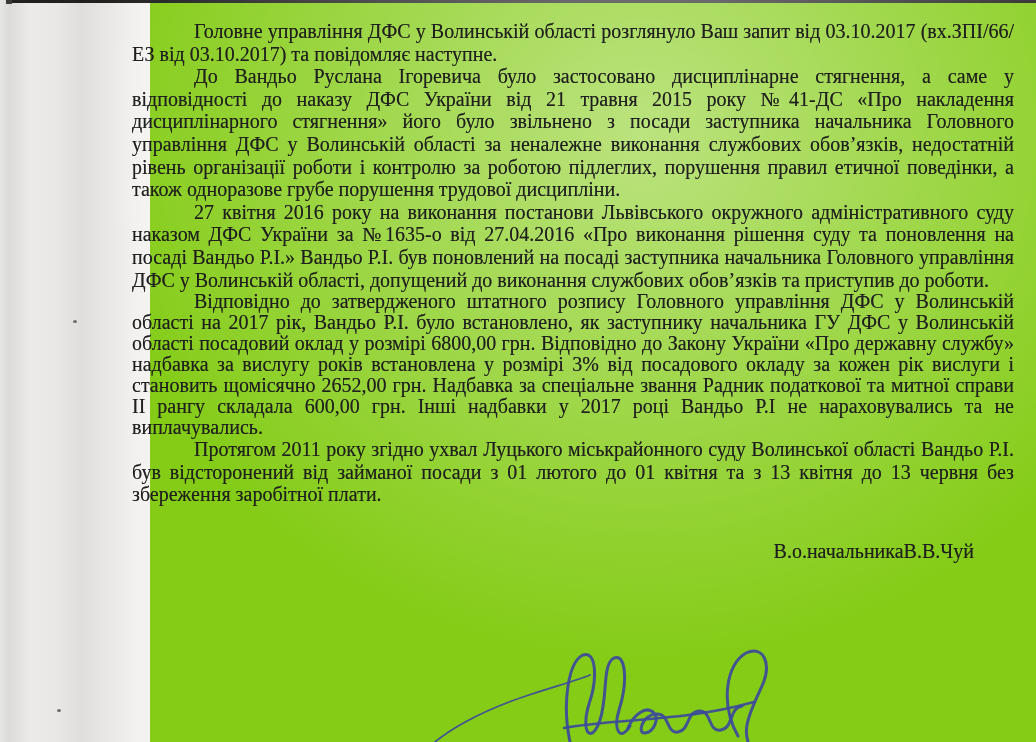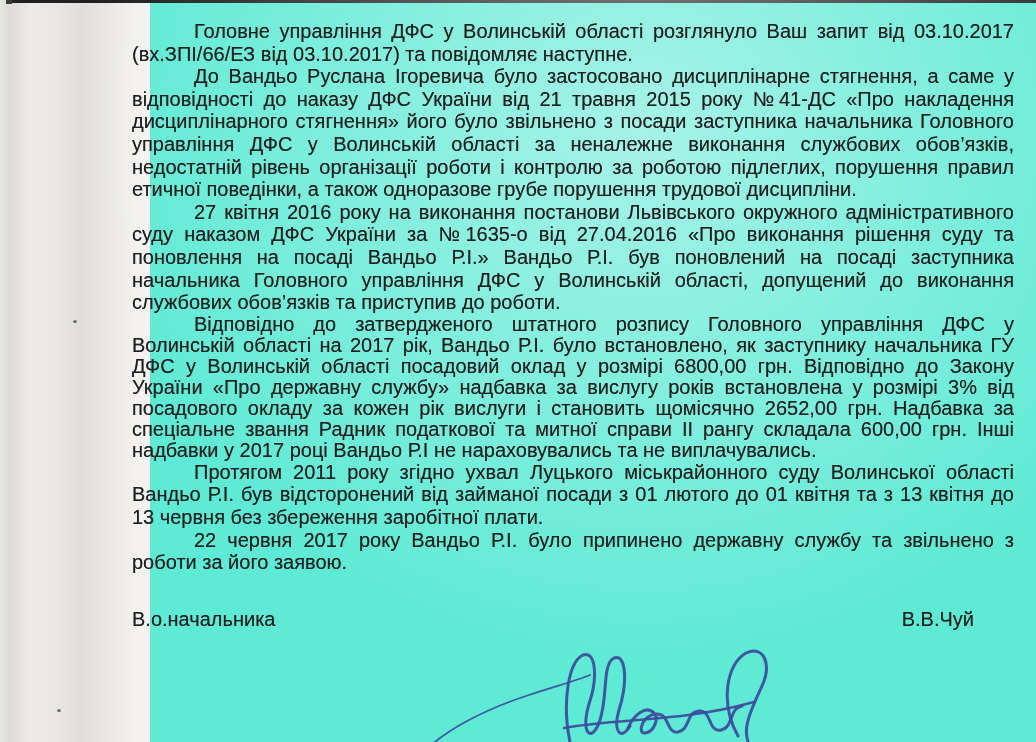--- a/index.html
+++ b/index.html
@@ -3,22 +3,22 @@
 <meta charset="utf-8">
 <style>
   html, body { margin:0; padding:0; }
   body { background:#ffffff; }
 
   .page {
     position:relative;
     width:1036px;
     height:742px;
     overflow:hidden;
-    background:#5eead4;
-    font-family:Liberation Sans, sans-serif;
+    background:#84cc16;
+    font-family:Liberation Serif, serif;
     color:#1f1f1f;
   }
 
   
   .edge-shade {
     position:absolute; left:0; top:0; bottom:0; width:150px;
     background:linear-gradient(90deg,
       #e6e6e4 0px, #dcdbd9 9px, #ecebe9 30px, #e9e8e6 55px,
       #dfdedc 82px, #e8e7e5 106px, #f2f1ef 135px, #f4f3f1 150px);
   }
@@ -49,21 +49,21 @@
     position:absolute; left:132px; top:20px; width:882px;
     font-size:20px; line-height:22.6px;
     text-align:justify;
     text-shadow:0 0 0.4px rgba(20,20,20,0.55);
   }
   .content p { margin:0; text-indent:62px; }
   .gap-sm { margin-top:7px; }
   .wide { line-height:21px; margin-top:11px; margin-bottom:2px; }
 
   .signoff {
-    display:flex; justify-content:space-between; align-items:baseline;
+    display:flex; justify-content:flex-end; align-items:baseline;
     margin-top:34px; padding-right:40px;
   }
 
   .signature-svg {
     position:absolute; left:420px; top:642px; width:372px; height:110px;
     overflow:visible;
   }
   .signature-svg path {
     fill:none; stroke-linecap:round; stroke-linejoin:round;
     opacity:0.92;
@@ -80,21 +80,20 @@
 
   <div class="speck speck-1"></div>
   <div class="speck speck-2"></div>
 
   <div class="content">
     <p>Головне управління ДФС у Волинській області розглянуло Ваш запит від 03.10.2017 (вх.ЗПІ/66/ЕЗ від 03.10.2017) та повідомляє наступне.</p>
     <p>До Вандьо Руслана Ігоревича було застосовано дисциплінарне стягнення, а саме у відповідності до наказу ДФС України від 21 травня 2015 року №41-ДС «Про накладення дисциплінарного стягнення» його було звільнено з посади заступника начальника Головного управління ДФС у Волинській області за неналежне виконання службових обов’язків, недостатній рівень організації роботи і контролю за роботою підлеглих, порушення правил етичної поведінки, а також одноразове грубе порушення трудової дисципліни.</p>
     <p class="gap-sm">27 квітня 2016 року на виконання постанови Львівського окружного адміністративного суду наказом ДФС України за №1635-о від 27.04.2016 «Про виконання рішення суду та поновлення на посаді Вандьо Р.І.» Вандьо Р.І. був поновлений на посаді заступника начальника Головного управління ДФС у Волинській області, допущений до виконання службових обов’язків та приступив до роботи.</p>
     <p class="wide">Відповідно до затвердженого штатного розпису Головного управління ДФС у Волинській області на 2017 рік, Вандьо Р.І. було встановлено, як заступнику начальника ГУ ДФС у Волинській області посадовий оклад у розмірі 6800,00 грн. Відповідно до Закону України «Про державну службу» надбавка за вислугу років встановлена у розмірі 3% від посадового окладу за кожен рік вислуги і становить щомісячно 2652,00 грн. Надбавка за спеціальне звання Радник податкової та митної справи ІІ рангу складала 600,00 грн. Інші надбавки у 2017 році Вандьо Р.І не нараховувались та не виплачувались.</p>
     <p>Протягом 2011 року згідно ухвал Луцького міськрайонного суду Волинської області Вандьо Р.І. був відсторонений від займаної посади з 01 лютого до 01 квітня та з 13 квітня до 13 червня без збереження заробітної плати.</p>
-    <p>22 червня 2017 року Вандьо Р.І. було припинено державну службу та звільнено з роботи за його заявою.</p>
 
     <div class="signoff">
       <span>В.о.начальника</span>
       <span>В.В.Чуй</span>
     </div>
   </div>
 
   <svg class="signature-svg" viewBox="0 0 372 110" xmlns="http://www.w3.org/2000/svg">
 
     <path d="M2,112 C22,90 62,68 112,52 C140,43 158,38 170,33" stroke="#3c4a9c" stroke-width="1.8"></path>

